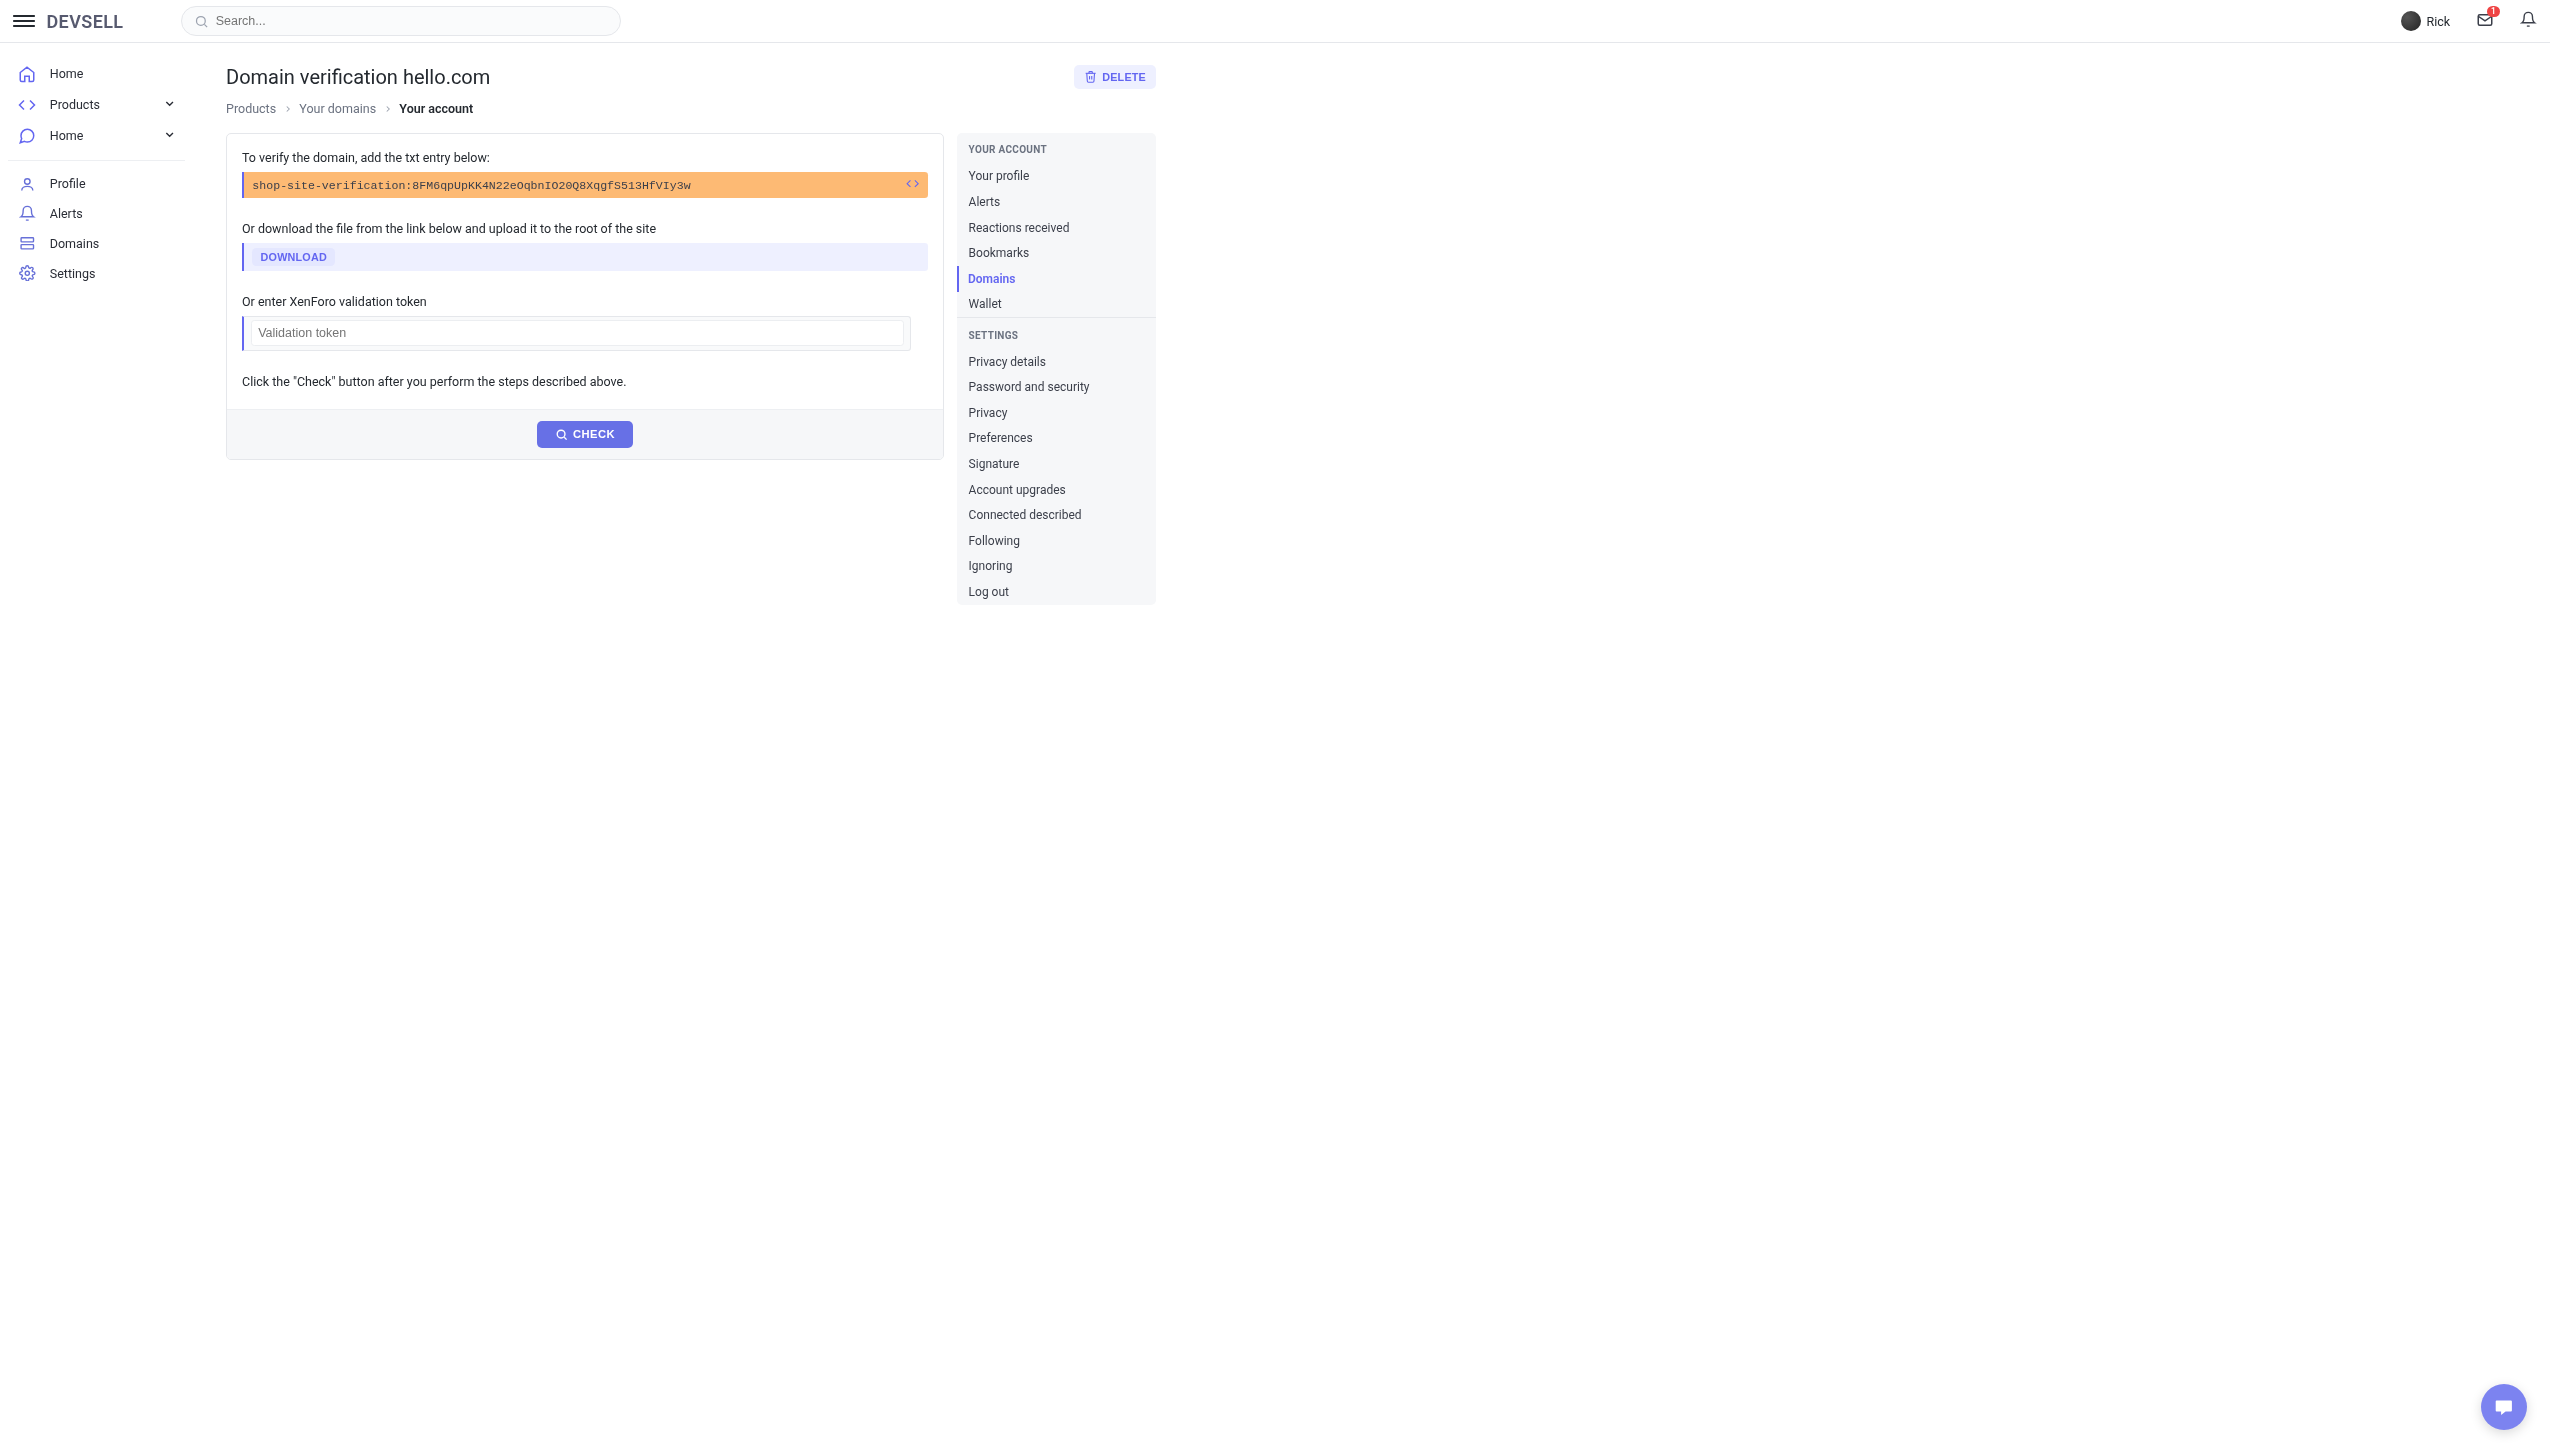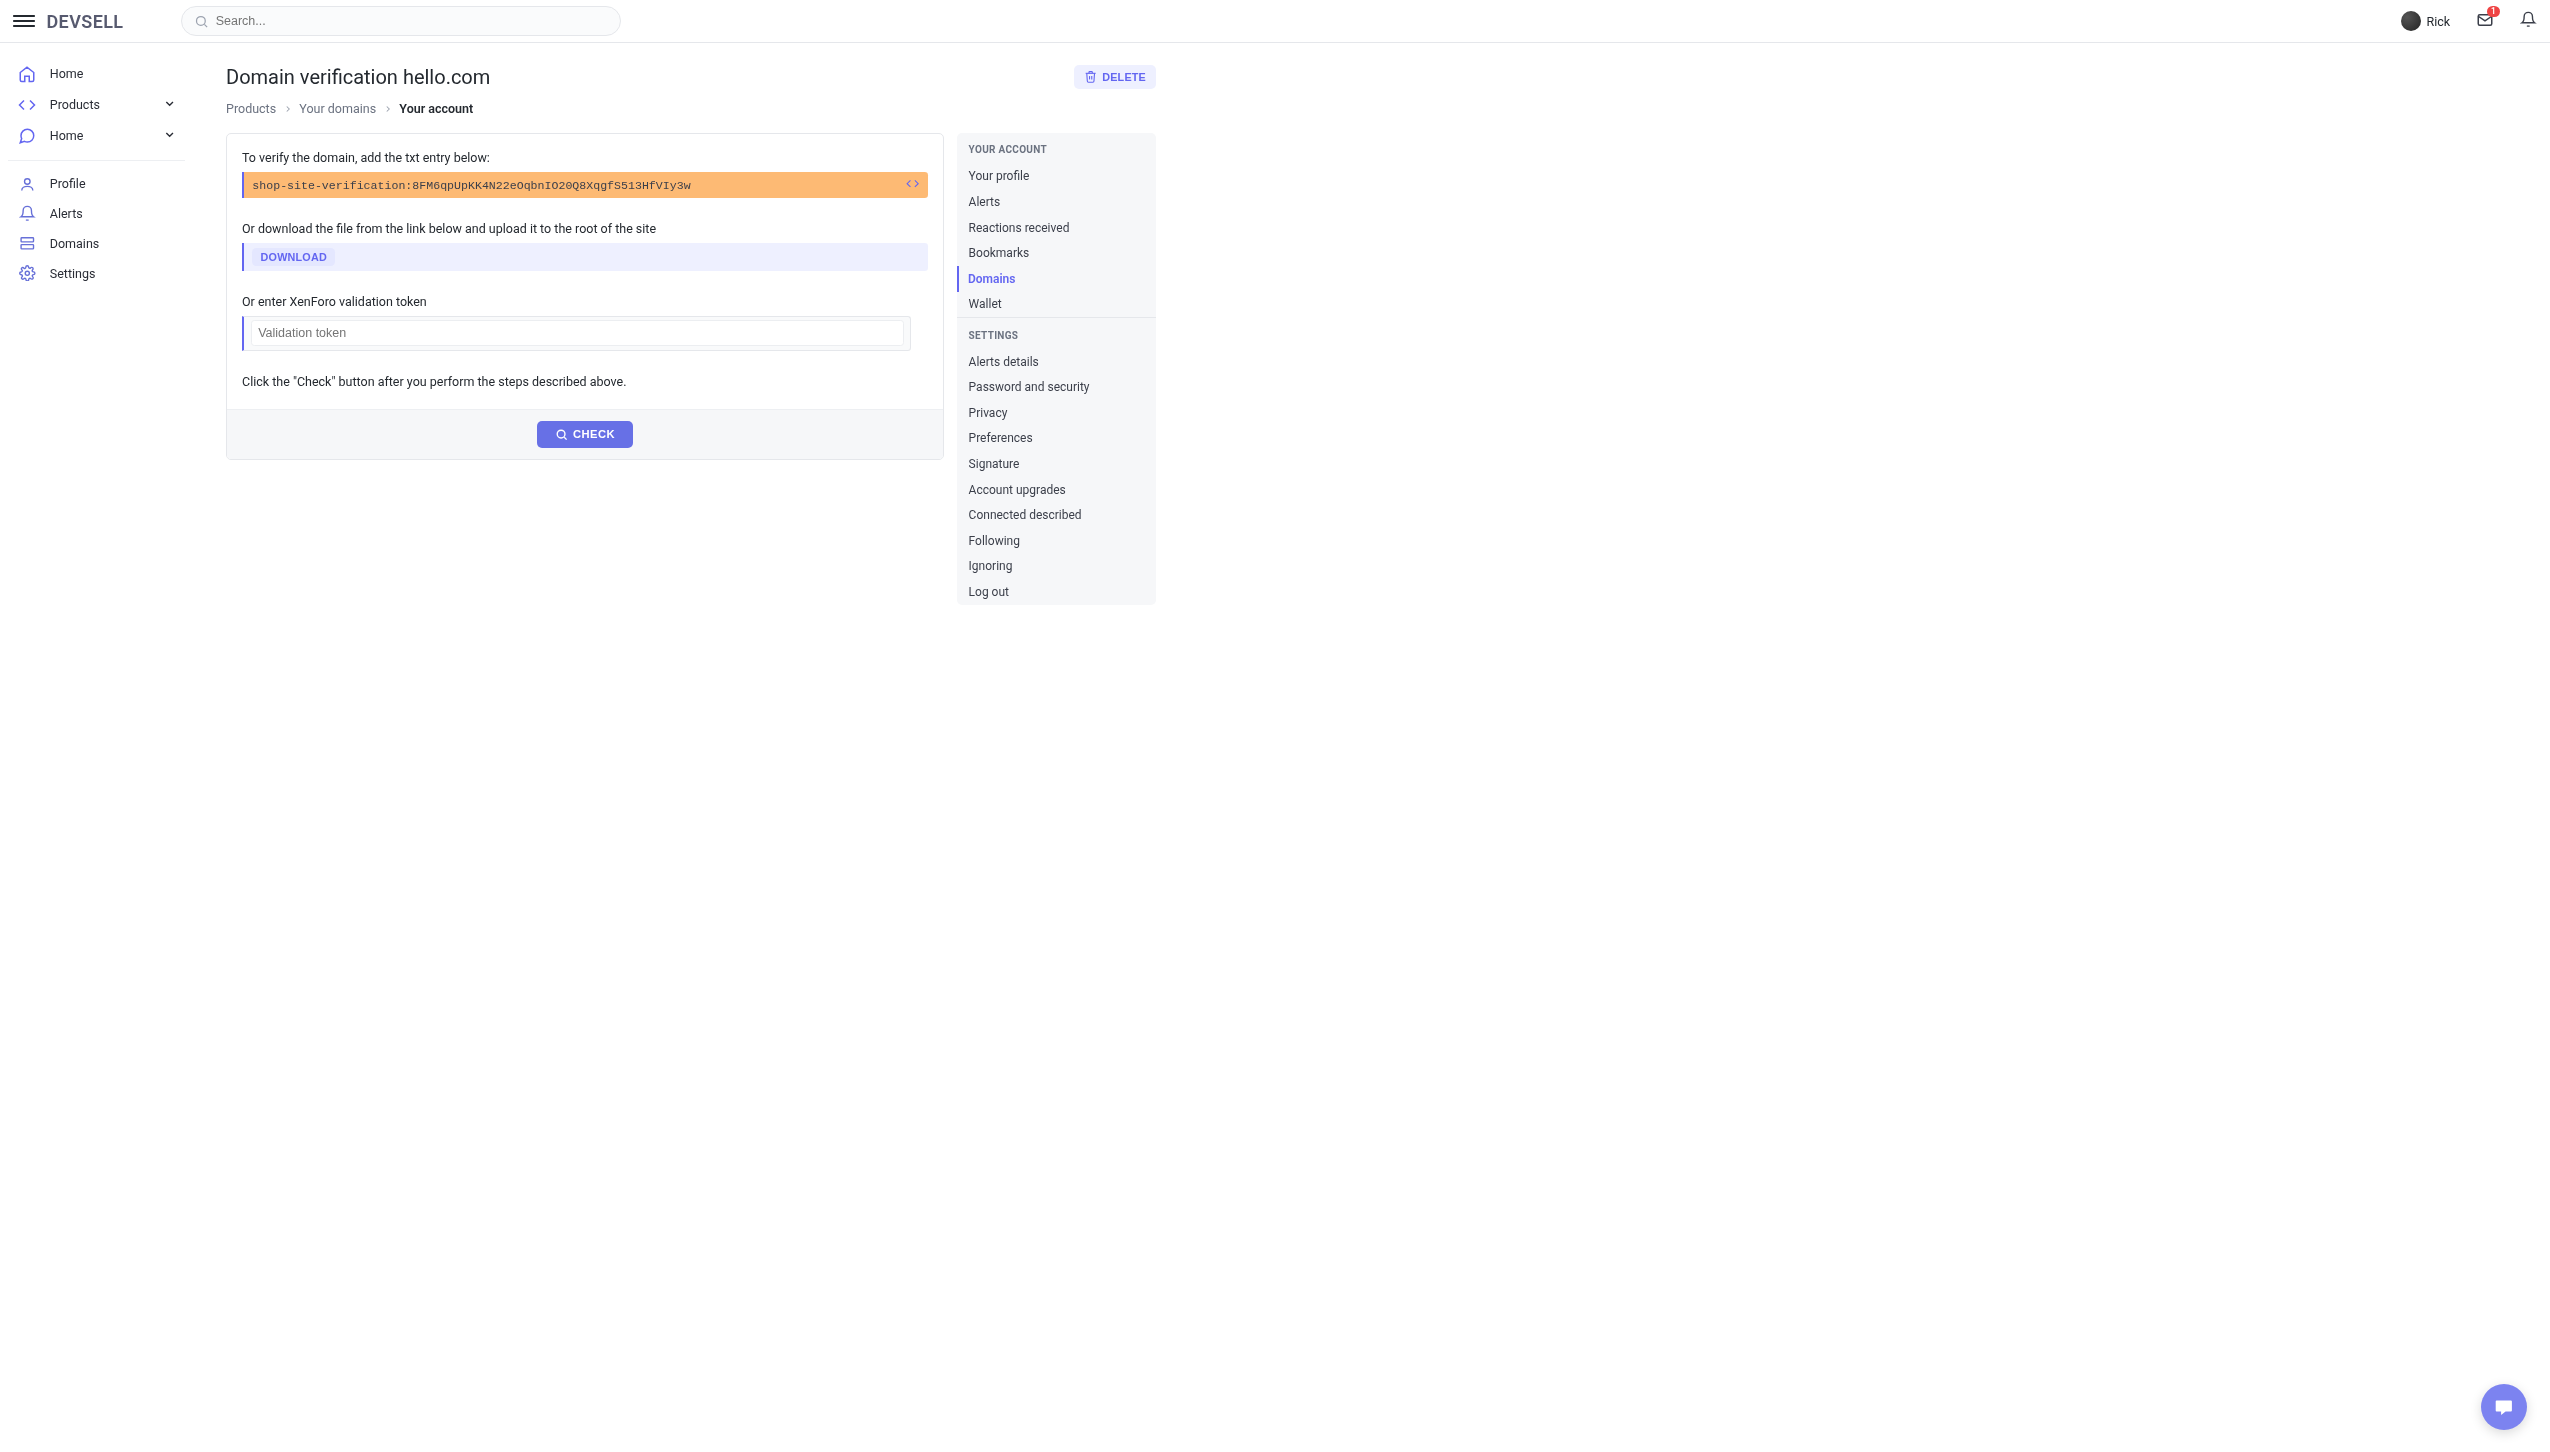--- a/index.html
+++ b/index.html
@@ -473,21 +473,21 @@
       <div class="right-panel">
         <div class="panel-heading">YOUR ACCOUNT</div>
         <div class="panel-link">Your profile</div>
         <div class="panel-link">Alerts</div>
         <div class="panel-link">Reactions received</div>
         <div class="panel-link">Bookmarks</div>
         <div class="panel-link active">Domains</div>
         <div class="panel-link">Wallet</div>
         <div class="panel-divider"></div>
         <div class="panel-heading">SETTINGS</div>
-        <div class="panel-link">Alerts details</div>
+        <div class="panel-link">Privacy details</div>
         <div class="panel-link">Password and security</div>
         <div class="panel-link">Privacy</div>
         <div class="panel-link">Preferences</div>
         <div class="panel-link">Signature</div>
         <div class="panel-link">Account upgrades</div>
         <div class="panel-link">Connected described</div>
         <div class="panel-link">Following</div>
         <div class="panel-link">Ignoring</div>
         <div class="panel-link">Log out</div>
       </div>

